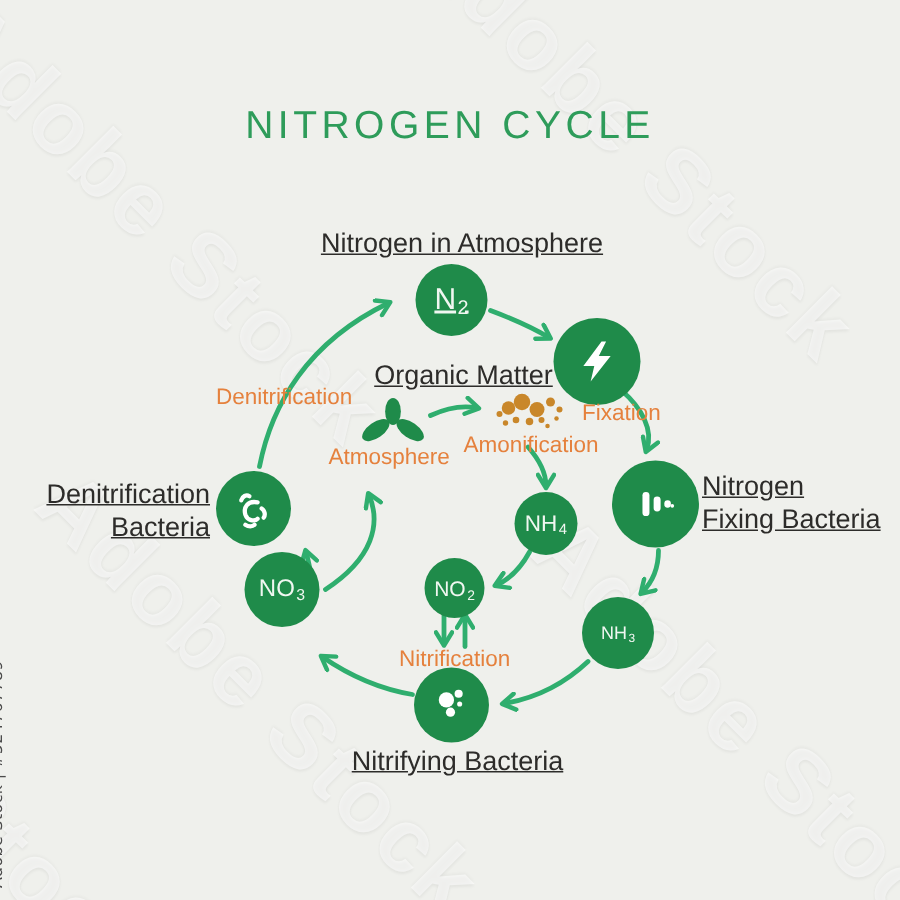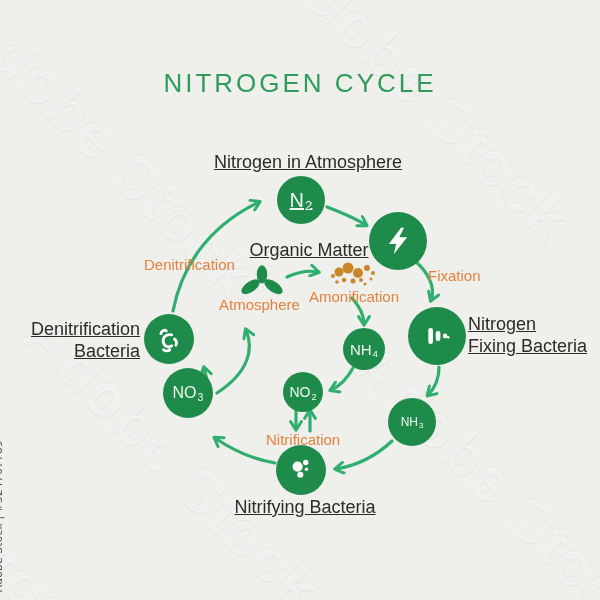--- a/index.html
+++ b/index.html
@@ -62,21 +62,21 @@
   .l-atmo   {left:150px;top:151px;width:316px;text-align:center;}
   .l-organic{left:209px;top:239px;width:200px;text-align:center;}
   .l-light  {left:430px;top:226px;}
   .l-nfb    {left:468px;top:313px;}
   .l-denit  {left:0px;top:318px;width:140px;text-align:right;}
   .l-nitrify{left:205px;top:496px;width:200px;text-align:center;}
 
   
   .plbl{position:absolute;color:var(--orange);font-size:15px;font-weight:500;}
   .p-denitrification{left:144px;top:256px;}
-  .p-fixation       {left:428px;top:267px;}
+  .p-fixation       {left:388px;top:267px;}
   .p-amonification  {left:309px;top:288px;text-align:right;}
   .p-asimilation    {left:219px;top:296px;}
   .p-nitrification  {left:266px;top:431px;}
 
   .iconbox{position:absolute;}
   .arrows{position:absolute;left:0;top:0;}
   .arrow{fill:none;stroke:var(--arrow-green);stroke-width:3.2;stroke-linecap:round;}
   #ah path{stroke:var(--arrow-green);}
   .leaf-fill{fill:var(--circle-green);}
   .dot-fill{fill:var(--dots-orange);}

